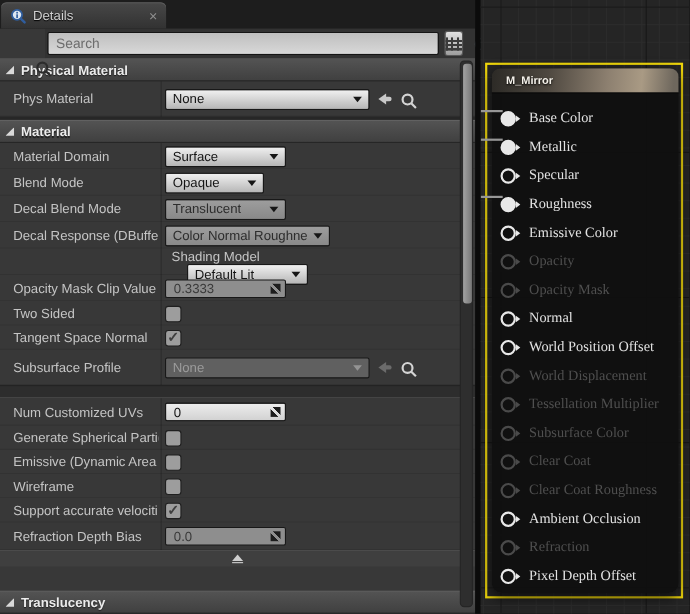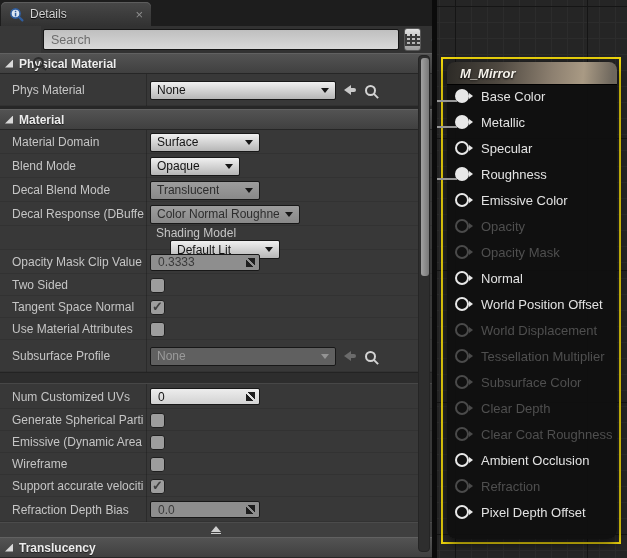--- a/index.html
+++ b/index.html
@@ -91,23 +91,23 @@
        linear-gradient(to bottom,#151515 1px,transparent 1px),
        linear-gradient(to right,#2c2c2c 1px,transparent 1px),
        linear-gradient(to bottom,#2c2c2c 1px,transparent 1px);
      background-size:132px 132px,132px 132px,16px 16px,16px 16px;
      background-position:18px 0,0 6px,2px 0,0 6px;}
   .selrect{position:absolute;left:4px;top:57px;width:180px;height:487px;border:2px solid #efd60c;box-sizing:border-box;z-index:1;}
   .node{position:absolute;left:10px;top:62px;width:170px;background:rgba(15,15,15,.94);border-radius:9px;
         box-shadow:0 4px 12px rgba(0,0,0,.65);z-index:2;}
   .node-head{height:22px;border-radius:8px 8px 0 0;border-bottom:1px solid #000;display:flex;align-items:center;padding-left:13px;
         background:linear-gradient(95deg,#2c2a26 0%,#4e4840 30%,#8d8070 62%,#a99a84 80%,#6e675d 97%);}
-  .node-title{font-size:13px;font-weight:bold;color:#f4f1ea;text-shadow:0 1px 2px #000;font-style:italic;}
+  .node-title{font-size:10px;font-weight:bold;color:#f4f1ea;text-shadow:0 1px 2px #000;}
   .pins{padding:4px 0 8px;}
-  .pinrow{height:26px;display:flex;align-items:flex-start;padding-left:8px;}
+  .pinrow{height:26px;display:flex;align-items:flex-end;padding-left:8px;font-family:Liberation Serif, serif;}
   .pindot{position:relative;width:10px;height:10px;border-radius:50%;border:2px solid var(--pc);flex:0 0 auto;margin-right:12px;}
   .pindot.filled{background:var(--pc);}
   .pindot::after{content:"";position:absolute;left:12px;top:2px;border-left:4px solid var(--pc);border-top:3.5px solid transparent;border-bottom:3.5px solid transparent;}
   .pinrow.on{--pc:#e8e8e8;}  .pinrow.off{--pc:#4a4a4a;}
   .pinlabel{font-size:13px;white-space:nowrap;}
   .pinrow.on .pinlabel{color:#e2e2e2;}
   .pinrow.off .pinlabel{color:#4f4f4f;}
   .wire{position:absolute;left:0;height:2px;width:20px;background:#979797;z-index:3;}
 </style>
 </head>
@@ -232,26 +232,20 @@
             <div class="pval">
               <div class="cb"></div>
             </div>
           </div>
           <div class="prow" style="height: 22px;">
             <span class="plabel">Tangent Space Normal</span>
             <div class="pval">
               <div class="cb checked"></div>
             </div>
           </div>
-          <div class="prow" style="height: 22px;">
-            <span class="plabel">Use Material Attributes</span>
-            <div class="pval">
-              <div class="cb"></div>
-            </div>
-          </div>
           <div class="prow" style="height: 32px;">
             <span class="plabel">Subsurface Profile</span>
             <div class="pval">
               <div class="combo disabled" style="width: 186px;">
                 <span class="cv">None</span>
                 <span class="caret"></span>
               </div>
               <span class="arrowL dim"></span>
               <span class="mag bright"></span>
             </div>
@@ -370,21 +364,21 @@
           <div class="pinrow off">
             <span class="pindot"></span>
             <span class="pinlabel">Tessellation Multiplier</span>
           </div>
           <div class="pinrow off">
             <span class="pindot"></span>
             <span class="pinlabel">Subsurface Color</span>
           </div>
           <div class="pinrow off">
             <span class="pindot"></span>
-            <span class="pinlabel">Clear Depth</span>
+            <span class="pinlabel">Clear Coat</span>
           </div>
           <div class="pinrow off">
             <span class="pindot"></span>
             <span class="pinlabel">Clear Coat Roughness</span>
           </div>
           <div class="pinrow on">
             <span class="pindot"></span>
             <span class="pinlabel">Ambient Occlusion</span>
           </div>
           <div class="pinrow off">

